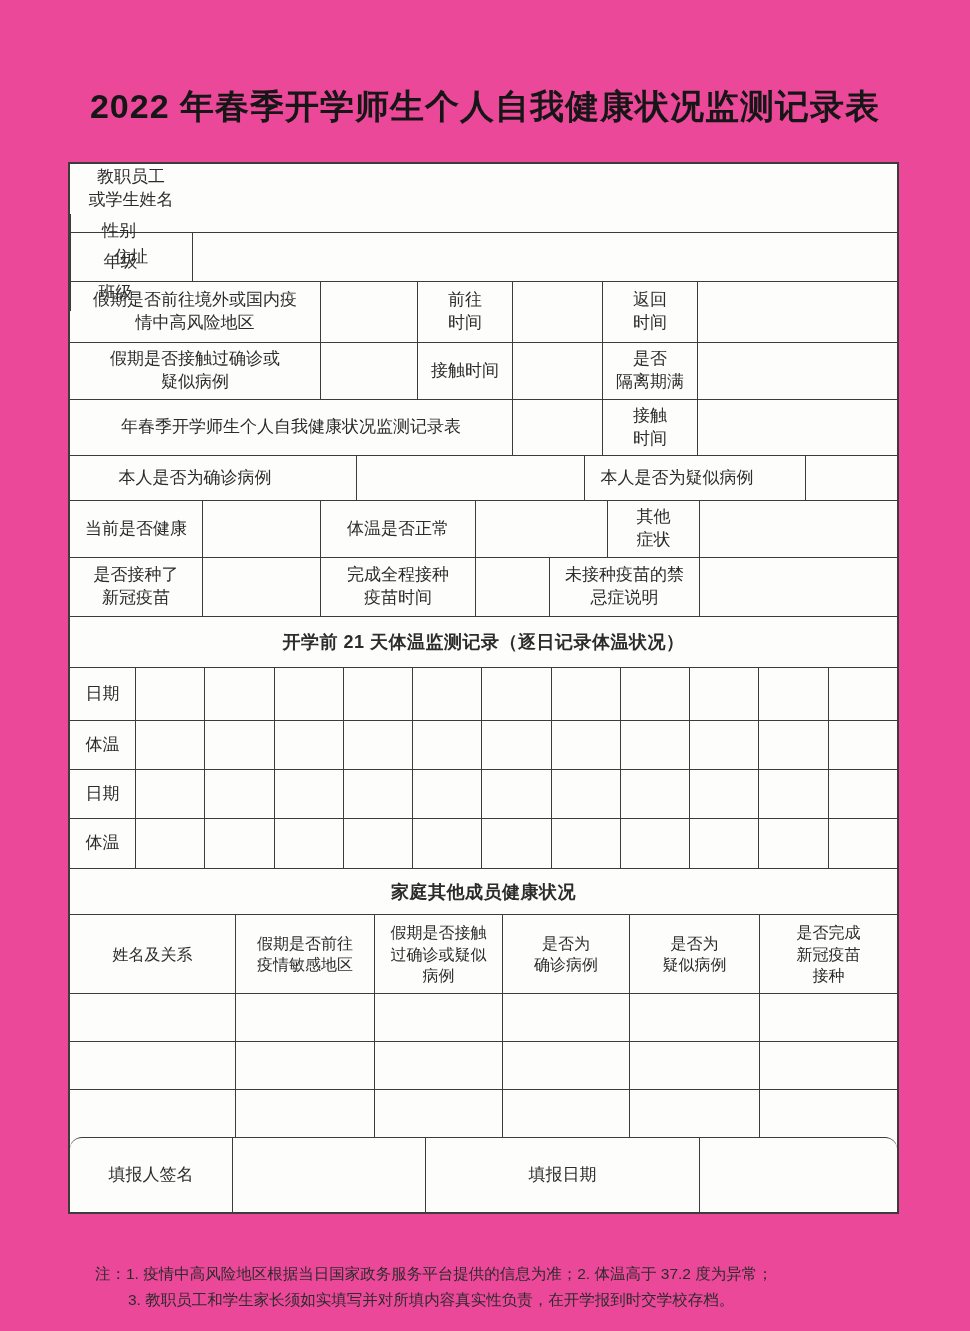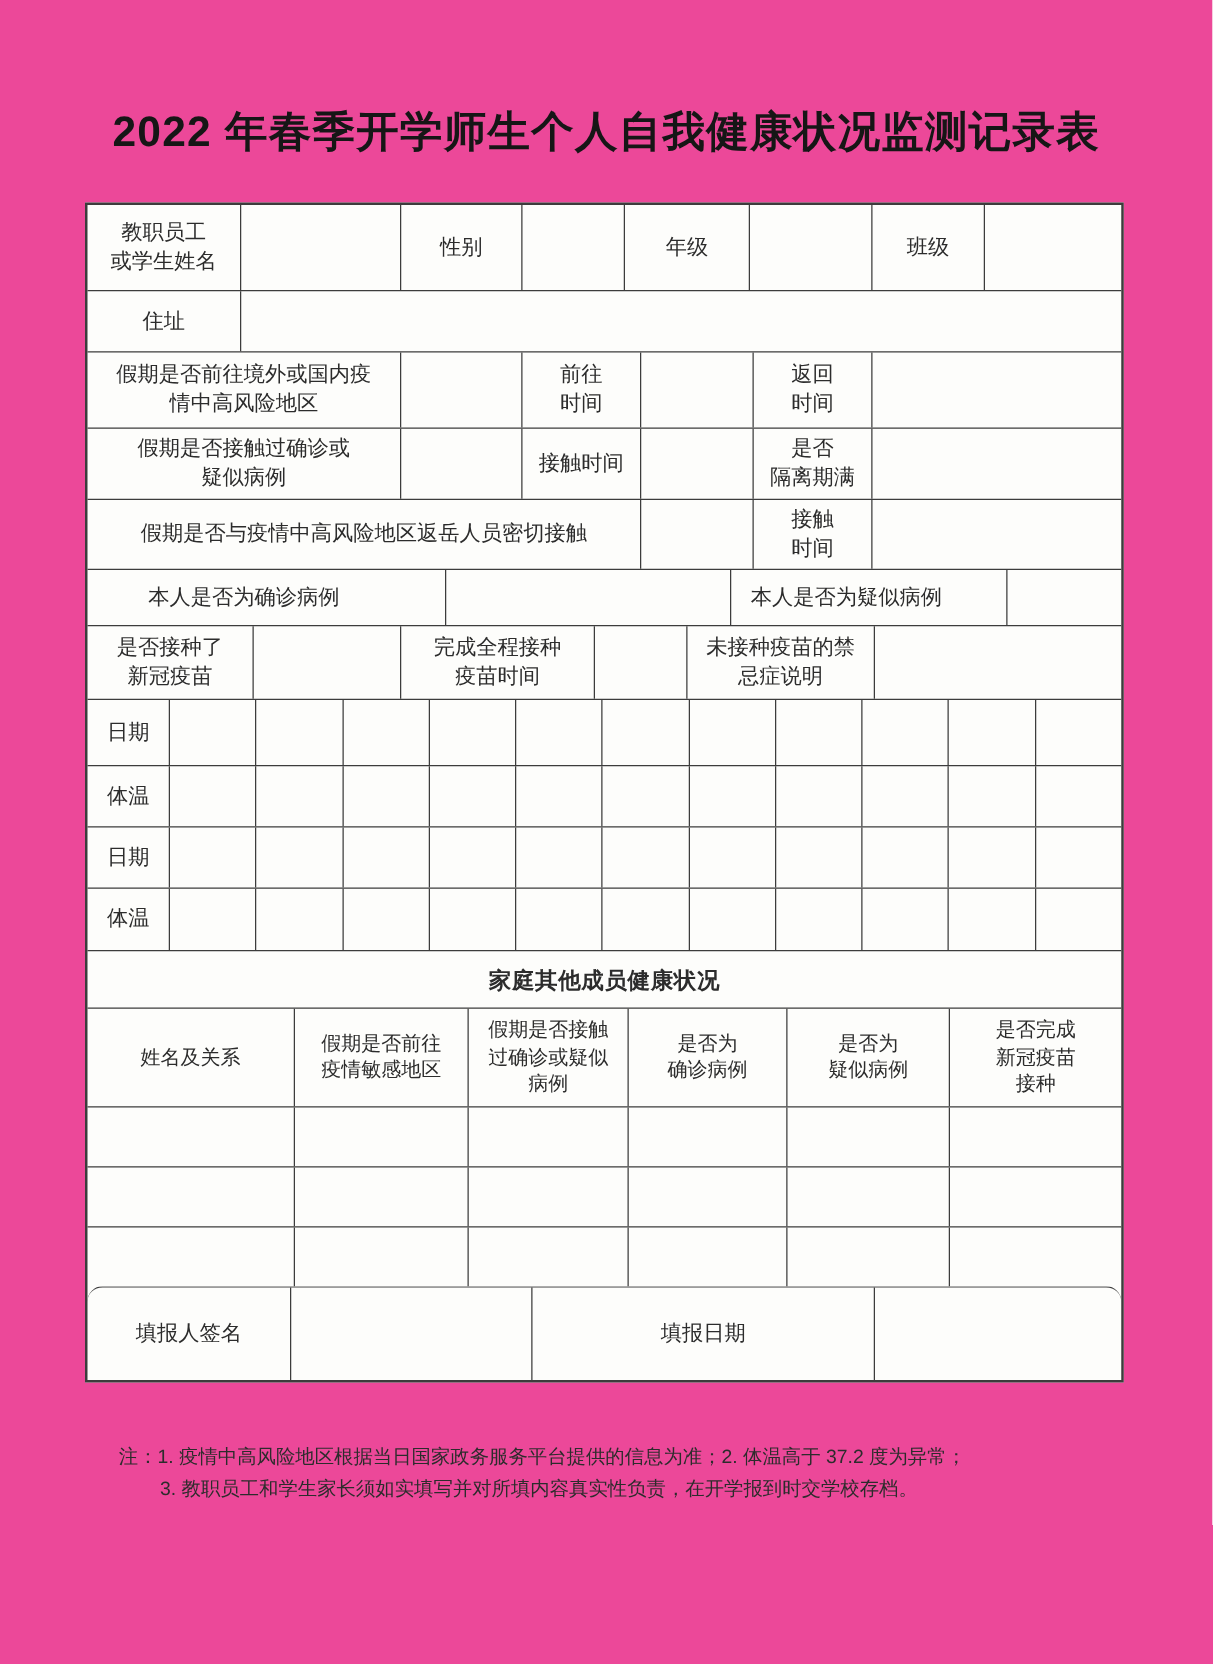--- a/index.html
+++ b/index.html
@@ -60,21 +60,21 @@
 </style>
 </head>
 <body>
 
 <div class="page">
 
   <h1 class="title">2022 年春季开学师生个人自我健康状况监测记录表</h1>
 
   <div class="form-table">
 
-    <div class="row" style="height:68px;">
+    <div class="row" style="height:68px;flex-direction:column;">
       <div class="cell" style="width:14.75%">教职员工
 或学生姓名</div>
       <div class="cell" style="width:15.48%"></div>
       <div class="cell" style="width:11.73%">性别</div>
       <div class="cell" style="width:9.92%"></div>
       <div class="cell" style="width:12.09%">年级</div>
       <div class="cell" style="width:11.85%"></div>
       <div class="cell" style="width:10.88%">班级</div>
       <div class="cell grow"></div>
     </div>
@@ -101,47 +101,59 @@
 疑似病例</div>
       <div class="cell" style="width:11.73%"></div>
       <div class="cell" style="width:11.49%">接触时间</div>
       <div class="cell" style="width:10.88%"></div>
       <div class="cell" style="width:11.49%">是否
 隔离期满</div>
       <div class="cell grow"></div>
     </div>
 
     <div class="row" style="height:55px;">
-      <div class="cell" style="width:53.45%">假期是否与疫情中高风险地区返岳人员密切接触</div>
+      <div class="cell" style="width:53.45%">年春季开学师生个人自我健康状况监测记录表</div>
       <div class="cell" style="width:10.88%"></div>
       <div class="cell" style="width:11.49%">接触
 时间</div>
       <div class="cell grow"></div>
     </div>
 
     <div class="row" style="height:44px;gap:36px;">
       <div class="cell" style="width:30.23%">本人是否为确诊病例</div>
       <div class="cell" style="width:23.22%"></div>
       <div class="cell" style="width:22.37%">本人是否为疑似病例</div>
       <div class="cell grow"></div>
     </div>
 
+    <div class="row" style="height:56px;">
+      <div class="cell" style="width:15.96%">当前是否健康</div>
+      <div class="cell" style="width:14.27%"></div>
+      <div class="cell" style="width:18.74%">体温是否正常</div>
+      <div class="cell" style="width:15.96%"></div>
+      <div class="cell" style="width:11.12%">其他
+症状</div>
+      <div class="cell grow"></div>
+    </div>
 
     <div class="row" style="height:58px;">
       <div class="cell" style="width:15.96%">是否接种了
 新冠疫苗</div>
       <div class="cell" style="width:14.27%"></div>
       <div class="cell" style="width:18.74%">完成全程接种
 疫苗时间</div>
       <div class="cell" style="width:8.95%"></div>
       <div class="cell" style="width:18.14%">未接种疫苗的禁
 忌症说明</div>
       <div class="cell grow"></div>
     </div>
 
+    <div class="row" style="height:50px;">
+      <div class="cell grow section-title">开学前 21 天体温监测记录（逐日记录体温状况）</div>
+    </div>
 
     <div class="row" style="height:52px;">
       <div class="cell" style="width:7.86%">日期</div>
       <div class="cell" style="width:8.376%"></div>
       <div class="cell" style="width:8.376%"></div>
       <div class="cell" style="width:8.376%"></div>
       <div class="cell" style="width:8.376%"></div>
       <div class="cell" style="width:8.376%"></div>
       <div class="cell" style="width:8.376%"></div>
       <div class="cell" style="width:8.376%"></div>

